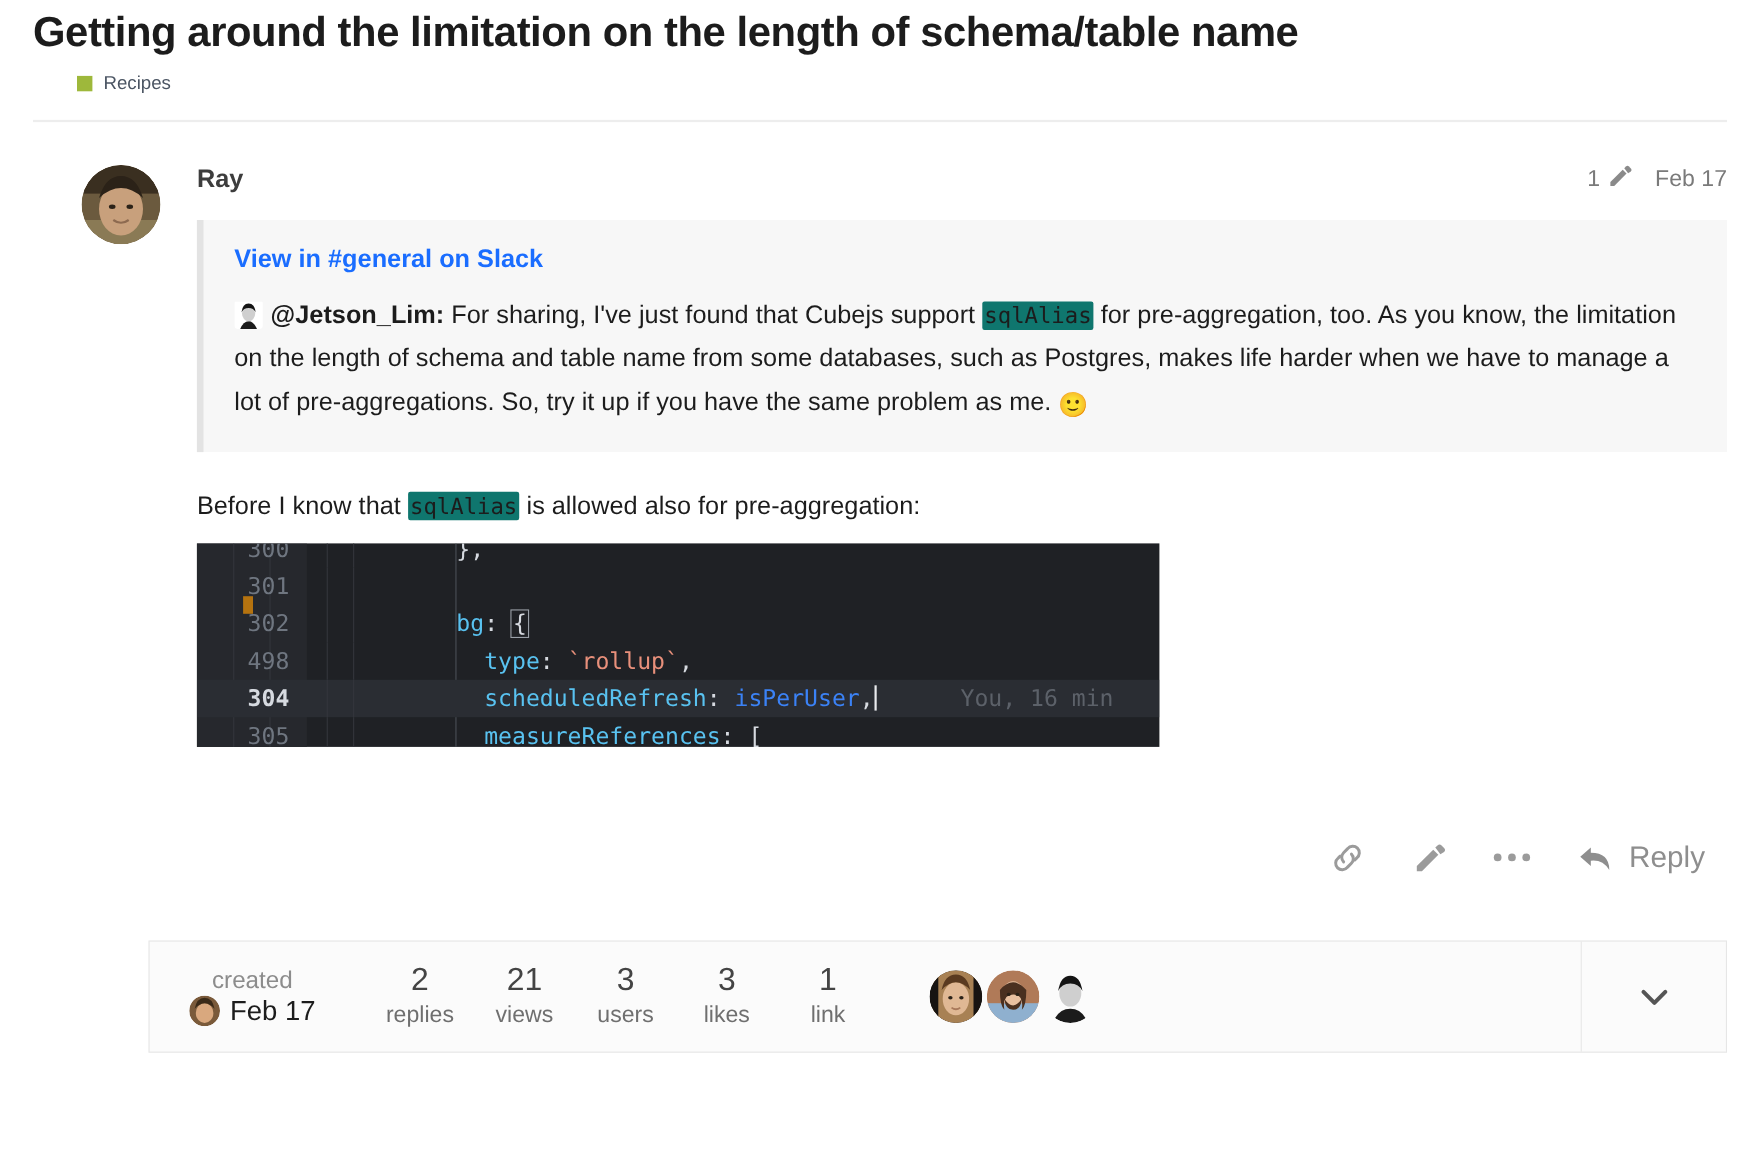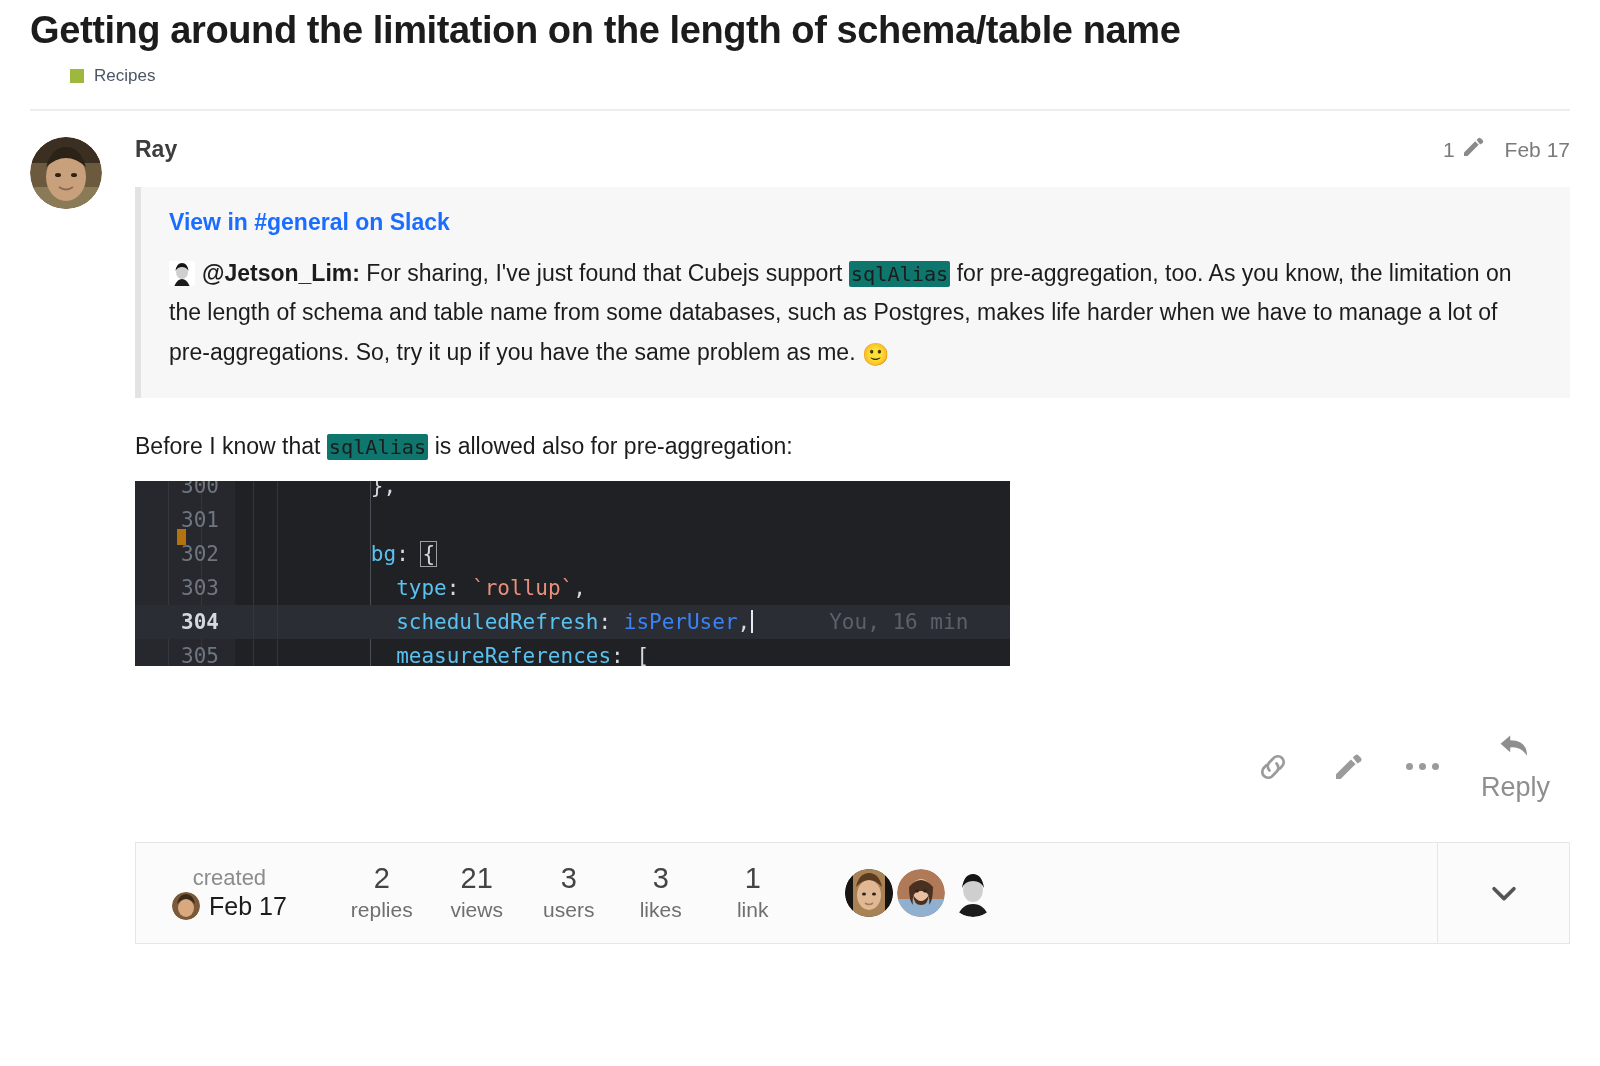--- a/index.html
+++ b/index.html
@@ -30,21 +30,21 @@
   }
   .cat-badge { width: 14px; height: 14px; display: inline-block; }
   .cat-name { font-size: 17px; color: #4b5563; }
 
   .hr {
     margin: 22px 30px 0 30px;
     height: 2px; background: #ededed;
   }
 
   
-  .post { padding: 22px 30px 0 30px; display: flex; }
+  .post { padding: 35px 30px 0 30px; display: flex; margin-left: 44px; }
   .avatar-col { width: 105px; flex: 0 0 105px; padding-top: 4px; }
   .avatar {
     width: 72px; height: 72px; border-radius: 50%;
     overflow: hidden; display: block; position: relative;
   }
   .avatar svg { display: block; }
   .post-body { flex: 1 1 auto; min-width: 0; }
 
   .post-header {
     display: flex; align-items: center; justify-content: space-between;
@@ -156,21 +156,21 @@
 
   
   .actions {
     display: flex; align-items: center; justify-content: flex-end;
     gap: 42px;
     margin-top: 78px; padding-right: 20px;
     height: 46px;
   }
   .act-btn {
     display: flex; align-items: center; gap: 12px;
-    color: #9b9b9b; cursor: pointer; background: none; border: none; padding: 0; flex-direction: column;
+    color: #9b9b9b; cursor: pointer; background: none; border: none; padding: 0;
   }
   .act-btn svg { display: block; }
   .reply-label { font-size: 27px; color: #8e8e8e; }
   .dots { display: flex; gap: 6px; align-items: center; }
   .dots i { width: 7px; height: 7px; border-radius: 50%; background: #9b9b9b; display: block; }
 
   
   .footer {
     margin: 52px 30px 0 135px;
     height: 102px;
@@ -292,21 +292,21 @@
               <span class="ln">301</span>
               <span class="foldcol"></span>
               <span class="ctext"><span class="tok-punct"></span></span>
             </div>
             <div class="code-line">
               <span class="ln">302</span>
               <span class="foldcol"></span>
               <span class="ctext">&nbsp;&nbsp;&nbsp;&nbsp;&nbsp;&nbsp;<span class="tok-key">bg</span><span class="tok-punct">:</span>&nbsp;<span class="brace-box tok-punct">{</span></span>
             </div>
             <div class="code-line">
-              <span class="ln">303</span>
+              <span class="ln">498</span>
               <span class="foldcol"></span>
               <span class="ctext">&nbsp;&nbsp;&nbsp;&nbsp;&nbsp;&nbsp;&nbsp;&nbsp;<span class="tok-key">type</span><span class="tok-punct">:</span>&nbsp;<span class="tok-str">`rollup`</span><span class="tok-punct">,</span></span>
             </div>
             <div class="code-line highlight">
               <span class="ln active">304</span>
               <span class="foldcol"></span>
               <span class="ctext">&nbsp;&nbsp;&nbsp;&nbsp;&nbsp;&nbsp;&nbsp;&nbsp;<span class="tok-key">scheduledRefresh</span><span class="tok-punct">:</span>&nbsp;<span class="tok-var">isPerUser</span><span class="tok-punct">,</span><span class="caret"></span></span>
               <span class="blame">You, 16 min</span>
             </div>
             <div class="code-line">

